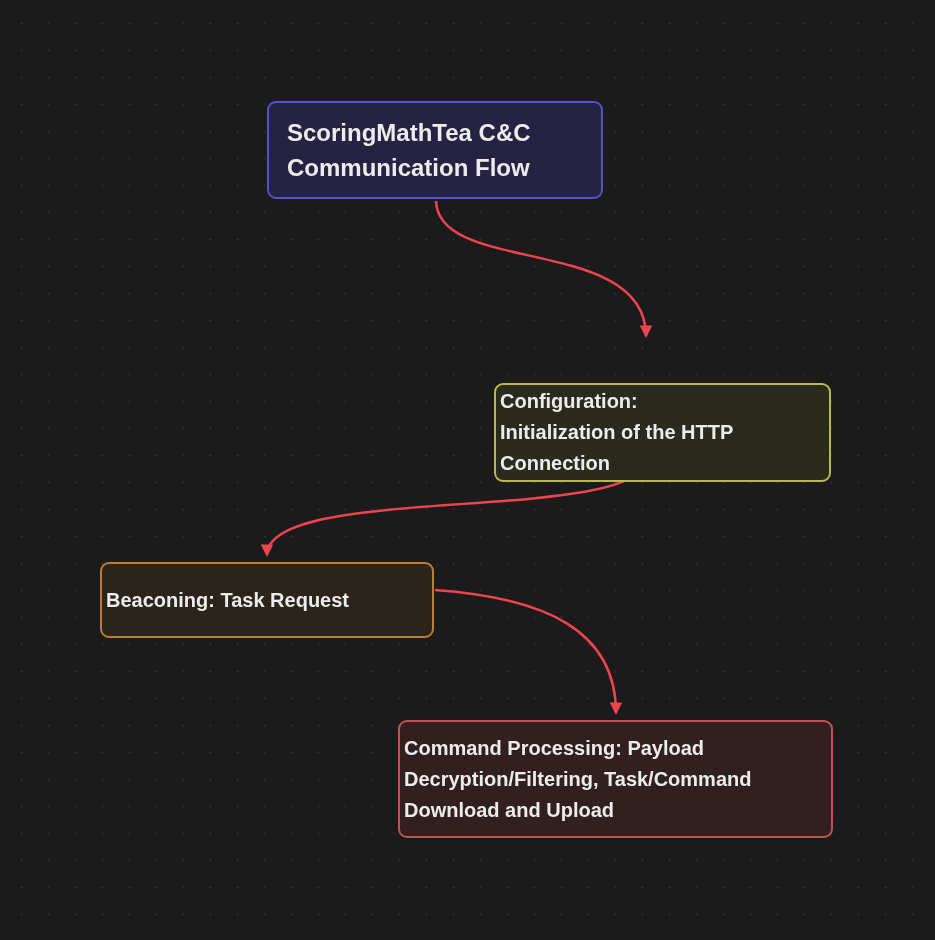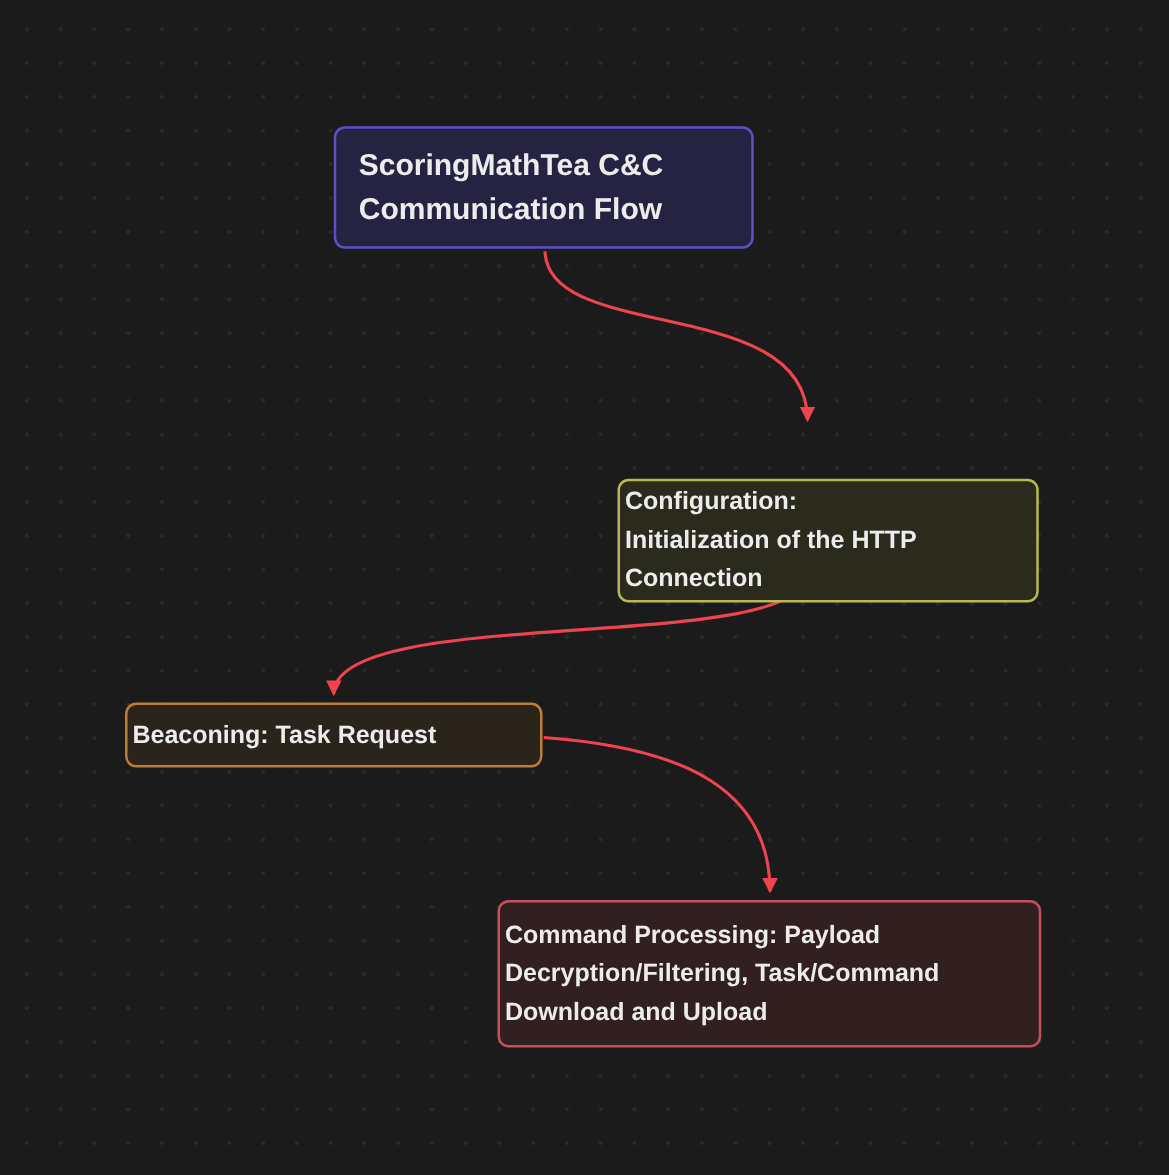--- a/index.html
+++ b/index.html
@@ -70,21 +70,21 @@
     width: 337px;
     height: 99px;
     border-color: #b8ba50;
     background: #2a2a1d;
     margin-top: 41px;
   }
   .node-beaconing {
     left: 100px;
     top: 562px;
     width: 334px;
-    height: 52px;
+    height: 76px;
     border-color: #bf7c34;
     background: #2b241a;
   }
   .node-command {
     left: 398px;
     top: 720px;
     width: 435px;
     height: 118px;
     border-color: #c4505a;
     background: #321f20;

